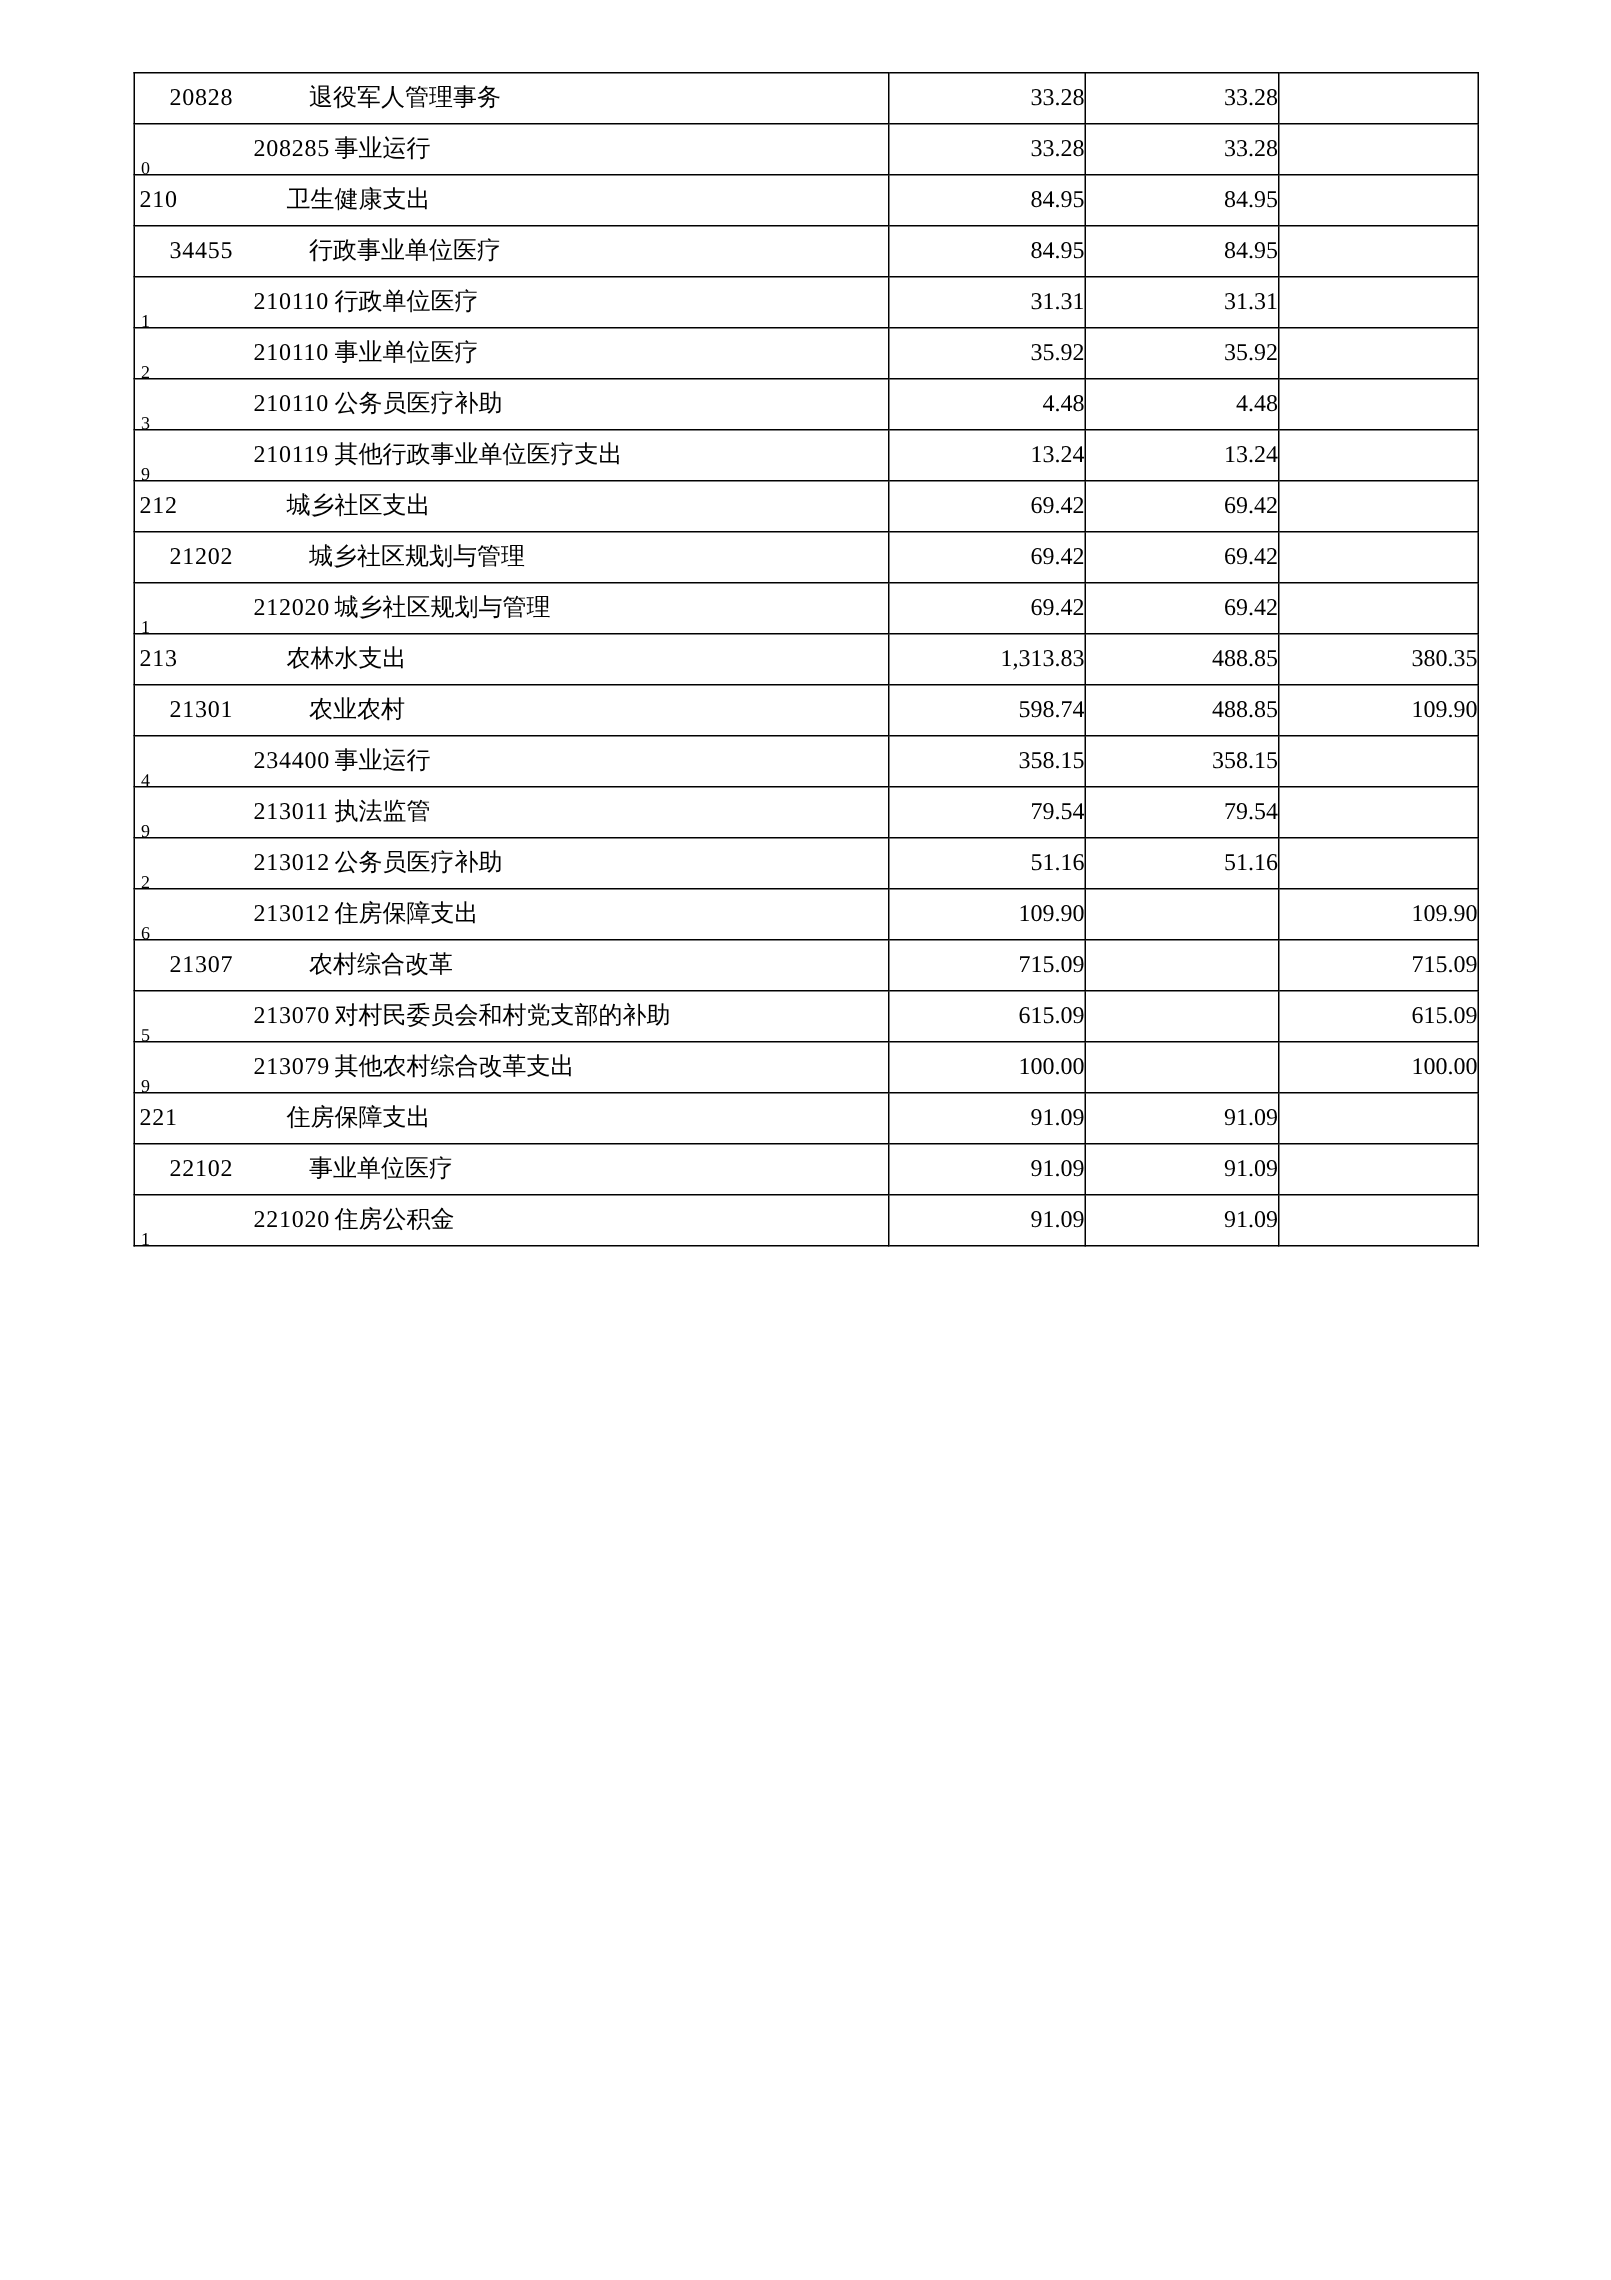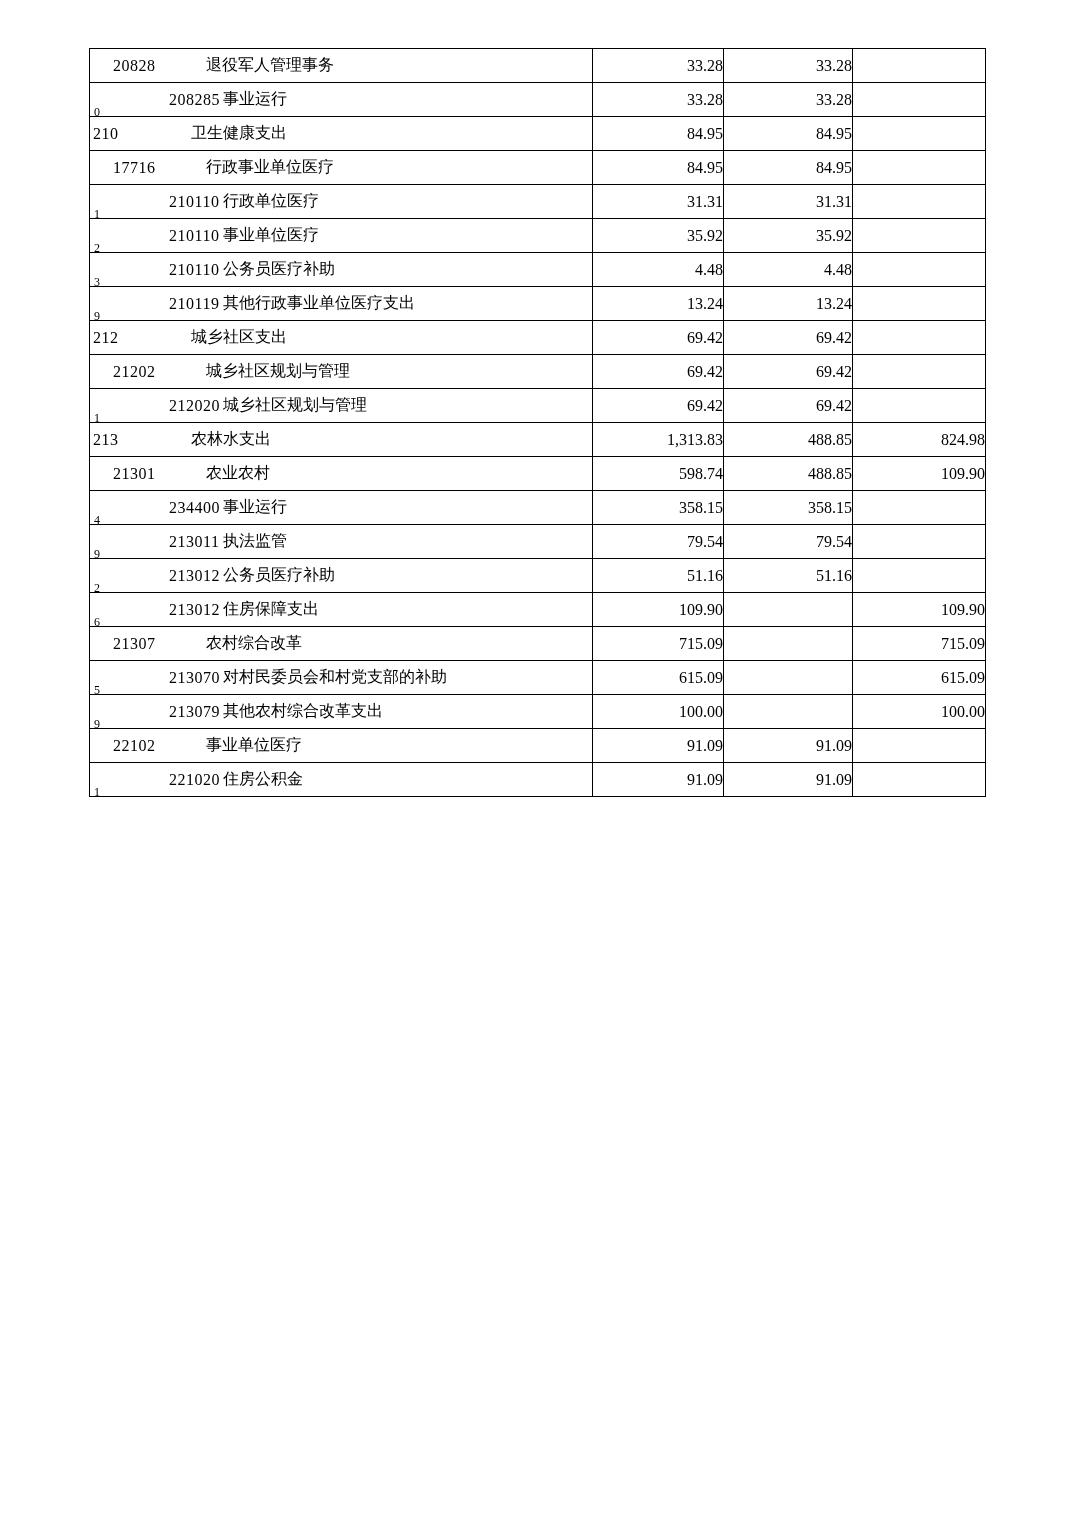--- a/index.html
+++ b/index.html
@@ -99,21 +99,21 @@
           <td class="cell-main lv1">
             <span class="code">210</span>
             <span class="name">卫生健康支出</span>
           </td>
           <td class="num">84.95</td>
           <td class="num">84.95</td>
           <td class="num"></td>
         </tr>
         <tr>
           <td class="cell-main lv2">
-            <span class="code">17716</span>
+            <span class="code">34455</span>
             <span class="name">行政事业单位医疗</span>
           </td>
           <td class="num">84.95</td>
           <td class="num">84.95</td>
           <td class="num"></td>
         </tr>
         <tr>
           <td class="cell-main lv3">
             <span class="code">210110</span>
             <span class="wrap-digit">1</span>
@@ -181,21 +181,21 @@
           <td class="num">69.42</td>
           <td class="num"></td>
         </tr>
         <tr>
           <td class="cell-main lv1">
             <span class="code">213</span>
             <span class="name">农林水支出</span>
           </td>
           <td class="num">1,313.83</td>
           <td class="num">488.85</td>
-          <td class="num">824.98</td>
+          <td class="num">380.35</td>
         </tr>
         <tr>
           <td class="cell-main lv2">
             <span class="code">21301</span>
             <span class="name">农业农村</span>
           </td>
           <td class="num">598.74</td>
           <td class="num">488.85</td>
           <td class="num">109.90</td>
         </tr>
@@ -260,20 +260,29 @@
         </tr>
         <tr>
           <td class="cell-main lv3">
             <span class="code">213079</span>
             <span class="wrap-digit">9</span>
             <span class="name">其他农村综合改革支出</span>
           </td>
           <td class="num">100.00</td>
           <td class="num"></td>
           <td class="num">100.00</td>
+        </tr>
+        <tr>
+          <td class="cell-main lv1">
+            <span class="code">221</span>
+            <span class="name">住房保障支出</span>
+          </td>
+          <td class="num">91.09</td>
+          <td class="num">91.09</td>
+          <td class="num"></td>
         </tr>
         <tr>
           <td class="cell-main lv2">
             <span class="code">22102</span>
             <span class="name">事业单位医疗</span>
           </td>
           <td class="num">91.09</td>
           <td class="num">91.09</td>
           <td class="num"></td>
         </tr>

